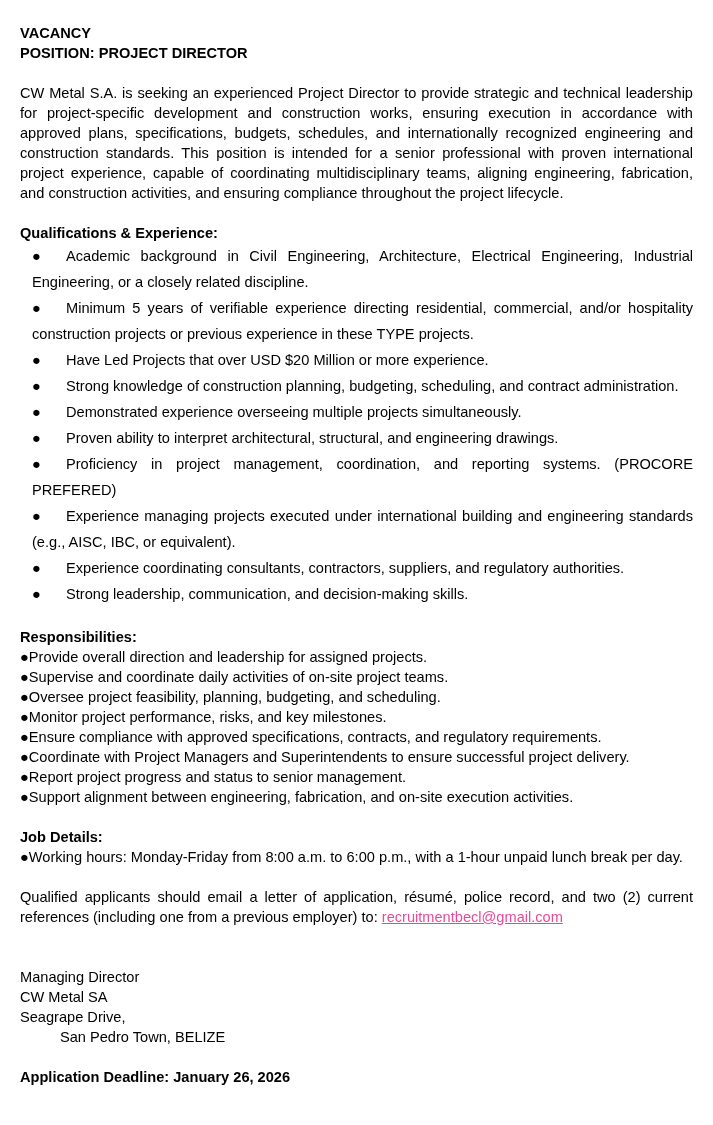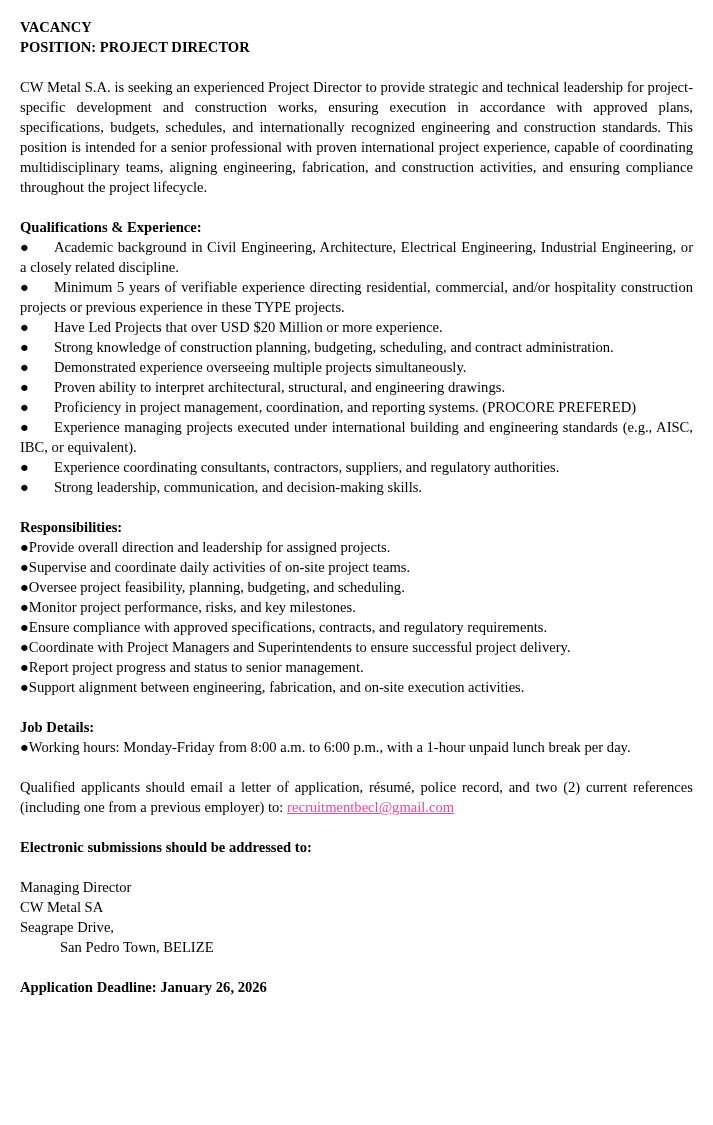--- a/index.html
+++ b/index.html
@@ -1,26 +1,26 @@
 <!DOCTYPE html>
 <html><head>
   <meta charset="utf-8">
   <style>
     html, body { margin: 0; padding: 0; background: #ffffff; }
     body {
       width: 713px; height: 1125px; overflow: hidden;
       font-family: "Liberation Sans", sans-serif;
       font-size: 14.6px; color: #000;
     }
-    .page { padding: 17px 20px 0 20px; font-family: Liberation Serif, serif; }
+    .page { padding: 23px 20px 0 20px; }
     .line { line-height: 20px; }
     .b { font-weight: bold; }
     .just { text-align: justify; }
     .gap { height: 20px; }
-    .qitem { text-align: justify; line-height: 20px; }
+    .qitem { text-align: justify; line-height: 26px; margin-left: 12px; }
     .qbullet { display: inline-block; width: 34px; }
     .ritem { line-height: 20px; text-align: justify; }
     a.email { color: #ec4899; text-decoration: underline; }
     .ind { padding-left: 5px; margin-left: 35px; }
   </style>
 </head>
 <body>
 
 <div class="page">
   <div class="line b">VACANCY</div>
@@ -59,21 +59,20 @@
 
   <div class="line b">Job Details:</div>
   <div>
     <div class="ritem"><span>●</span><span>Working hours: Monday-Friday from 8:00 a.m. to 6:00 p.m., with a 1-hour unpaid lunch break per day.</span></div>
   </div>
   <div class="gap"></div>
 
   <div class="line just"><span>Qualified applicants should email a letter of application, résumé, police record, and two (2) current references (including one from a previous employer) to: </span><a class="email">recruitmentbecl@gmail.com</a></div>
   <div class="gap"></div>
 
-  <div class="line b">Electronic submissions should be addressed to:</div>
   <div class="gap"></div>
   <div>
     <div class="line">Managing Director</div>
     <div class="line">CW Metal SA</div>
     <div class="line">Seagrape Drive,</div>
     <div class="line ind">San Pedro Town, BELIZE</div>
   </div>
   <div class="gap"></div>
   <div class="line b">Application Deadline: January 26, 2026</div>
 </div>

